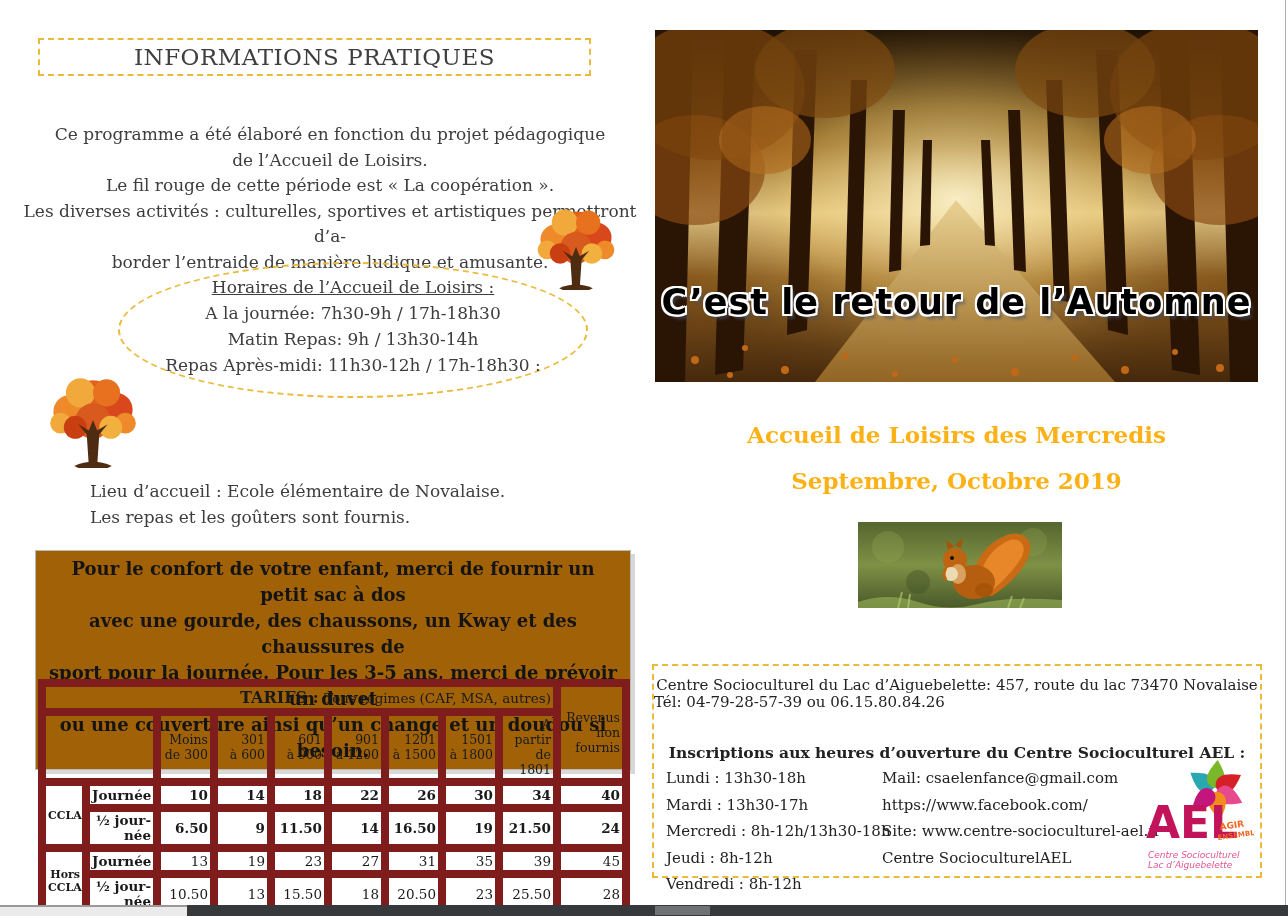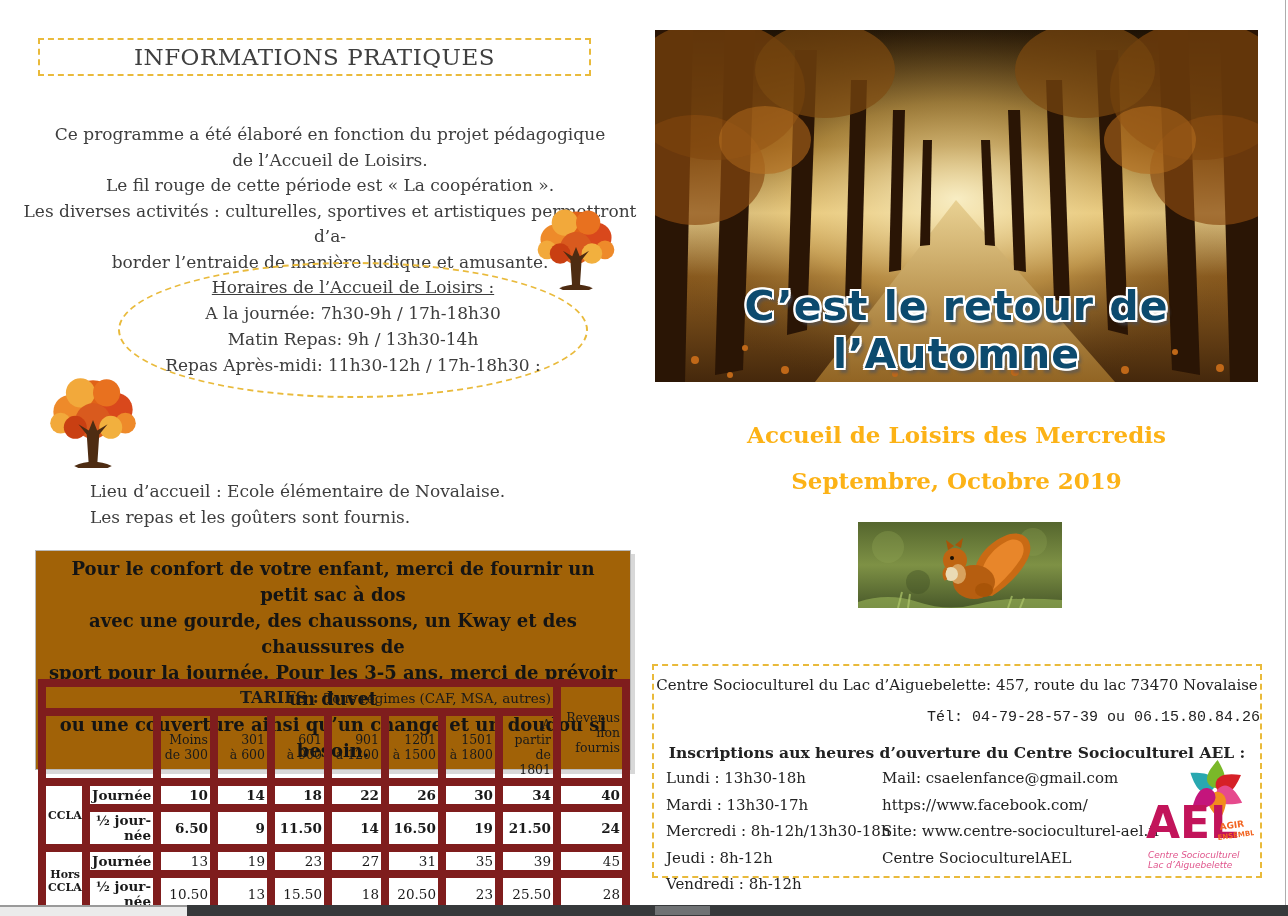--- a/index.html
+++ b/index.html
@@ -60,35 +60,35 @@
   #tarifs tr.r1{height:26px;} #tarifs tr.r2{height:40px;}
   #tarifs tr.r3{height:26px;} #tarifs tr.r4{height:34px;}
   #tarifs tr.r5{height:26px;} #tarifs tr.r6{height:34px;}
 
   
   #banner{left:655px;top:30px;width:603px;height:352px;}
   #banner svg{display:block;}
   #banner-caption{
     left:655px;top:282px;width:603px;text-align:center;
     font-family:"DejaVu Sans","Liberation Sans",sans-serif;
-    font-weight:bold;font-size:41px;letter-spacing:1px;color:#0c4a6e;
+    font-weight:bold;font-size:35px;letter-spacing:1px;color:#000000;
     text-shadow:-2px -2px 0 #fff,2px -2px 0 #fff,-2px 2px 0 #fff,2px 2px 0 #fff,
       0 -2px 0 #fff,0 2px 0 #fff,-2px 0 0 #fff,2px 0 0 #fff,
       4px 5px 3px rgba(70,80,100,.55);
   }
   #right-title{left:655px;top:421px;width:603px;text-align:center;
     color:#FCB216;font-weight:bold;font-size:23px;}
   #right-title .line{margin-bottom:19px;}
   #squirrel{left:858px;top:522px;width:204px;height:86px;}
   #contact-box{
     left:652px;top:664px;width:606px;height:210px;
     border:2px dashed #E9BA3B;font-size:15px;color:#222;
   }
   #contact-box .c-addr{position:absolute;top:10px;left:0;width:100%;text-align:center;}
-  #contact-box .c-phone{position:absolute;top:43px;left:0;width:100%;text-align:right;font-family:Liberation Mono, monospace;}
+  #contact-box .c-phone{position:absolute;top:27px;left:0;width:100%;text-align:left;}
   #contact-box .c-insc{position:absolute;top:77px;left:0;width:100%;text-align:center;
     font-weight:bold;font-size:15.5px;}
   #contact-box .c-hours{position:absolute;top:99px;left:12px;line-height:26.5px;}
   #contact-box .c-links{position:absolute;top:99px;left:228px;line-height:26.5px;}
   #contact-box .c-logo{position:absolute;top:86px;right:6px;width:112px;height:120px;}
 
   
   #right-edge{left:1285px;top:0;width:1px;height:905px;background:#adadad;}
   #bottombar-light{left:0;top:905px;width:187px;height:11px;background:#ebebeb;
     border-top:2px solid #9a9a9a;box-sizing:border-box;}

